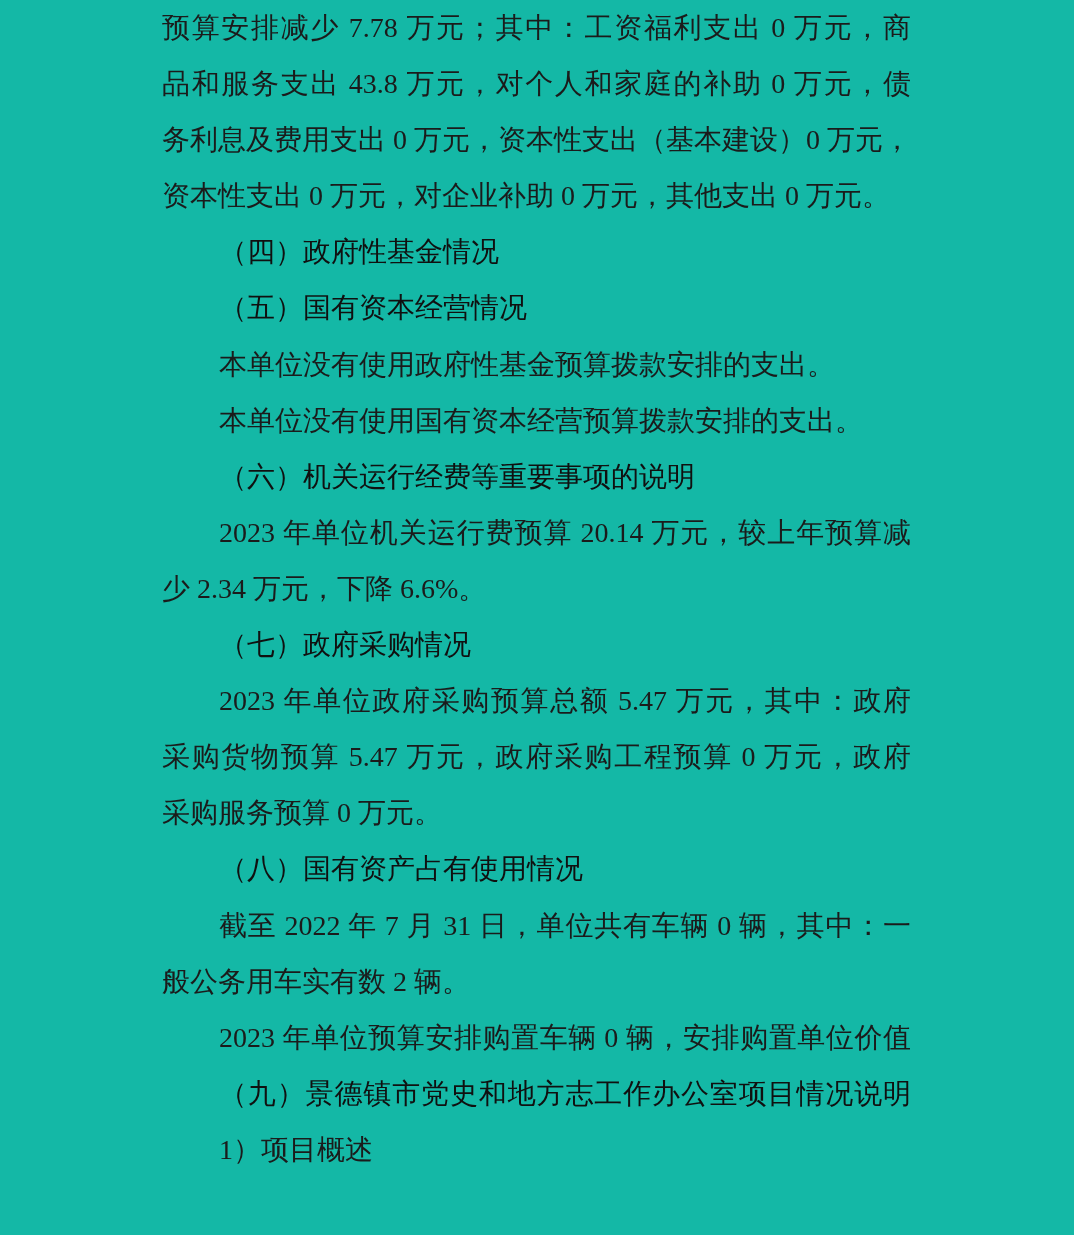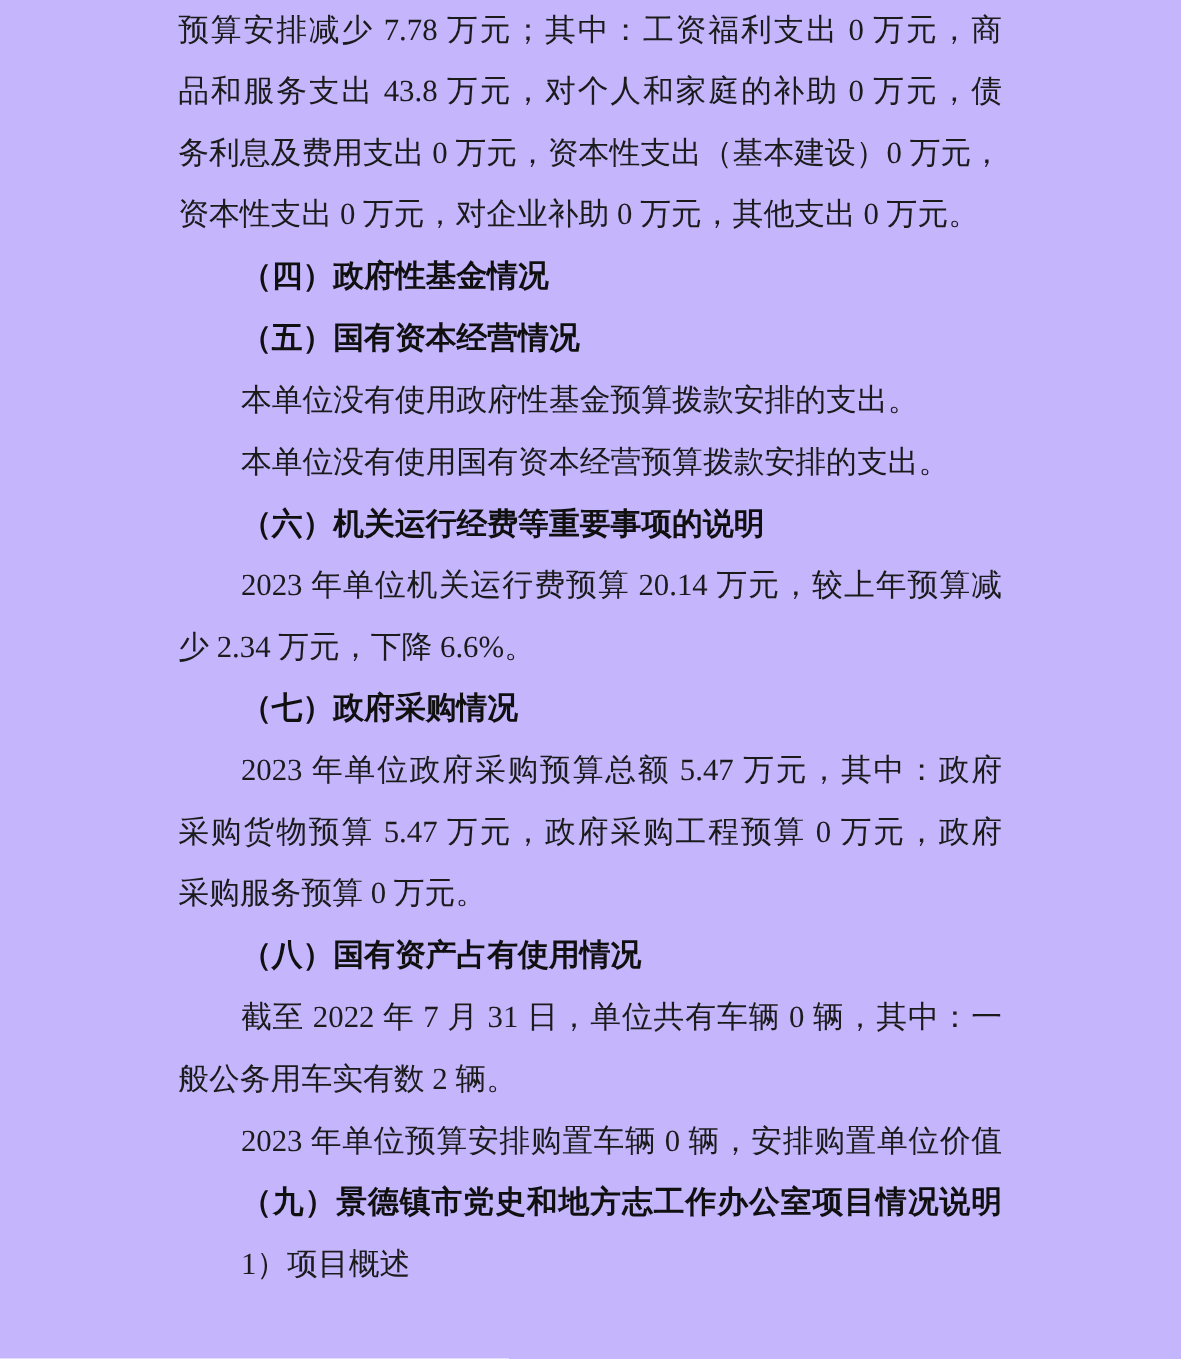--- a/index.html
+++ b/index.html
@@ -4,21 +4,21 @@
 <style>
   html, body {
     margin: 0;
     padding: 0;
     background: #ffffff;
   }
   .page {
     position: relative;
     width: 1074px;
     height: 1235px;
-    background: #c4b5fd;
+    background: #14b8a6;
     overflow: hidden;
     font-family: "Liberation Serif", "DejaVu Serif", serif;
   }
   .text-block {
     position: absolute;
     left: 162px;
     top: 0;
     width: 749px;
   }
   .line {
@@ -30,21 +30,21 @@
     text-align-last: left;
     overflow: hidden;
   }
   .line.fill {
     text-align-last: justify;
   }
   .line.indent {
     text-indent: 57px;
   }
   .line.heading {
-    font-weight: 700;
+    font-weight: 400;
     color: #101010;
   }
 </style>
 </head>
 <body>
 
 <div class="page">
   <div class="text-block" id="doc">
       <div class="line fill">预算安排减少 7.78 万元；其中：工资福利支出 0 万元，商</div>
       <div class="line fill">品和服务支出 43.8 万元，对个人和家庭的补助 0 万元，债</div>

